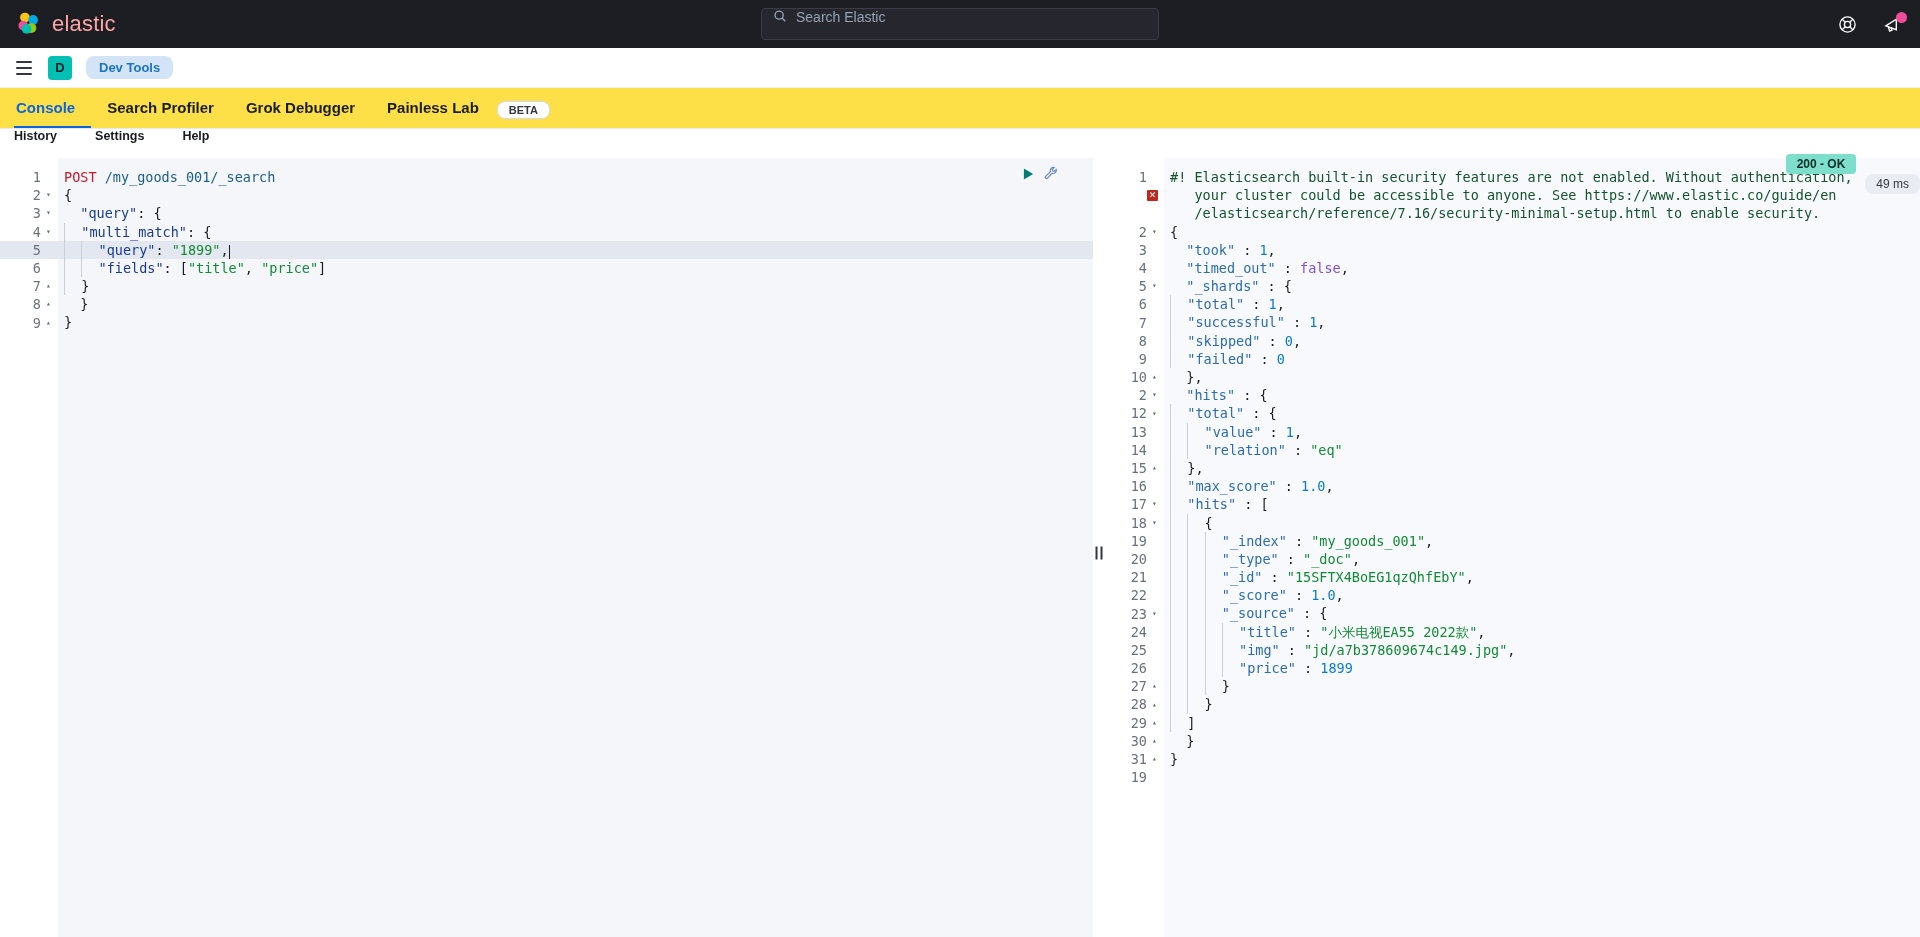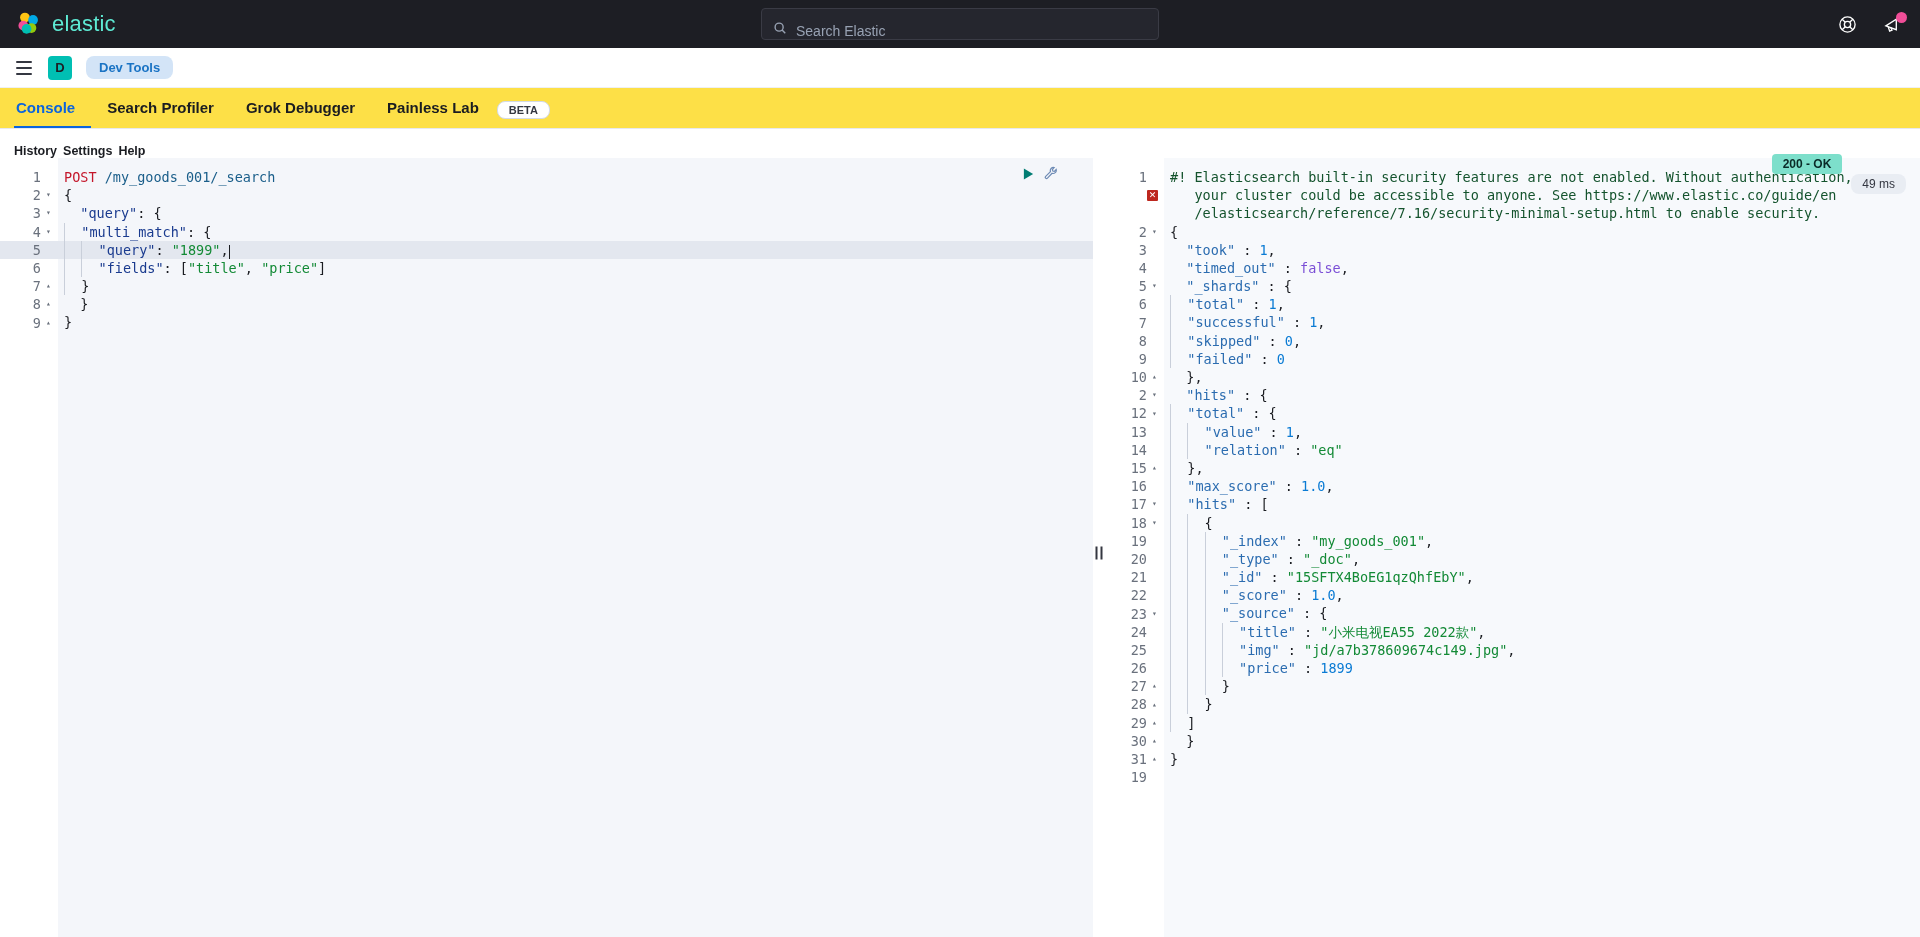--- a/index.html
+++ b/index.html
@@ -10,28 +10,28 @@
     overflow: hidden;
   }
 
   
   .top-header {
     height: 48px; background: #1d1e24;
     display: flex; align-items: center;
     padding: 0 16px; position: relative;
   }
   .brand { display: flex; align-items: center; gap: 10px; }
-  .brand-name { color: #5eead4; font-size: 22px; letter-spacing: .2px; }
+  .brand-name { color: #fca5a5; font-size: 22px; letter-spacing: .2px; }
   .elastic-logo { width: 26px; height: 26px; display:block; }
 
   .global-search {
     position: absolute; left: 50%; transform: translateX(-50%);
     width: 398px; height: 32px;
     background: #25262e; border: 1px solid #3a3b45; border-radius: 4px;
-    display: flex; align-items: flex-end; gap: 9px; padding: 0 11px;
+    display: flex; align-items: flex-start; gap: 9px; padding: 0 11px;
   }
   .global-search .ph { color: #98a2b3; font-size: 14px; }
   .hdr-right {
     position: absolute; right: 18px; top: 0; height: 48px;
     display: flex; align-items: center; gap: 26px;
   }
   .hdr-icon { position: relative; display: flex; align-items: center; cursor: pointer; }
   .notif-dot {
     position: absolute; right: -5px; top: -3px;
     width: 11px; height: 11px; border-radius: 50%; background: #f04e98;
@@ -70,21 +70,21 @@
   .tab.active { color: #0b64dd; border-bottom-color: #0b64dd; }
   .beta-badge {
     display: inline-flex; align-items: center;
     border: 1px solid #d3dae6; border-radius: 8px;
     font-size: 11px; font-weight: 700; color: #343741;
     padding: 2px 11px; margin: 0 0 9px 2px; background: #fff; cursor: pointer;
   }
 
   
   .sub-toolbar {
-    height: 29px; display: flex; align-items: flex-end; gap: 6px;
+    height: 29px; display: flex; align-items: flex-start; gap: 38px;
     padding: 0 14px; background: #ffffff;
   }
   .sub-item { font-size: 12.5px; font-weight: 700; color: #1a1c21; cursor: pointer; }
 
   
   .workspace { display: flex; height: 790px; position: relative; background:#fff; }
 
   .pane { position: relative; height: 100%; background: #ffffff; }
   .pane-left  { width: 1093px; }
   .divider    { width: 11px; position: relative; background: #ffffff; cursor: col-resize; }
@@ -135,21 +135,21 @@
   
   .run-controls {
     position: absolute; top: 8px; right: 34px;
     display: flex; align-items: center; gap: 9px; z-index: 6;
   }
   .play-btn { cursor: pointer; line-height: 0; }
   .wrench-btn { cursor: pointer; line-height: 0; }
 
   
   .status-row {
-    position: absolute; top: -24px; right: 14px;
+    position: absolute; top: -24px; right: 0;
     display: flex; align-items: center; gap: 9px; z-index: 7;
   }
   .badge-ok {
     background: #7ddfcb; color: #0a2b28; font-size: 12px; font-weight: 700;
     padding: 3px 11px; border-radius: 4px; font-family: "Liberation Sans", sans-serif;
   }
   .badge-ms {
     background: #e9edf3; color: #343741; font-size: 12px;
     padding: 3px 11px; border-radius: 8px; font-family: "Liberation Sans", sans-serif; margin-top: 40px;
   }

